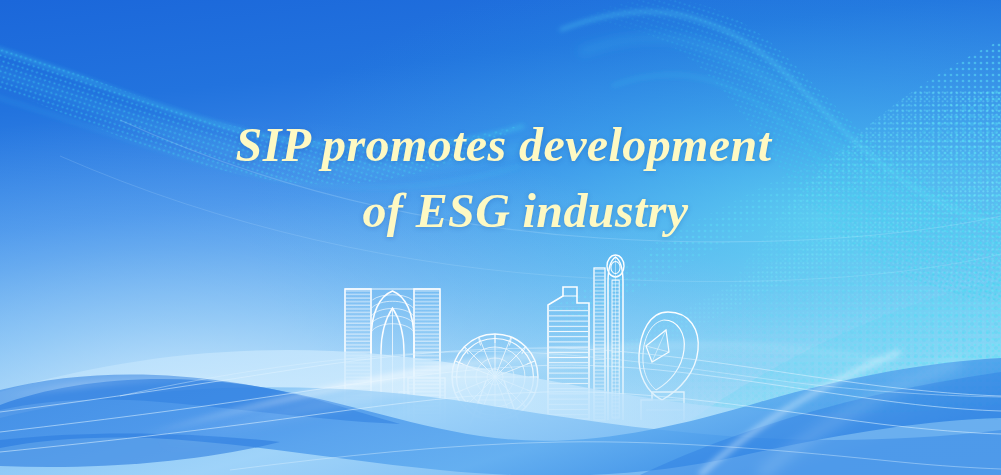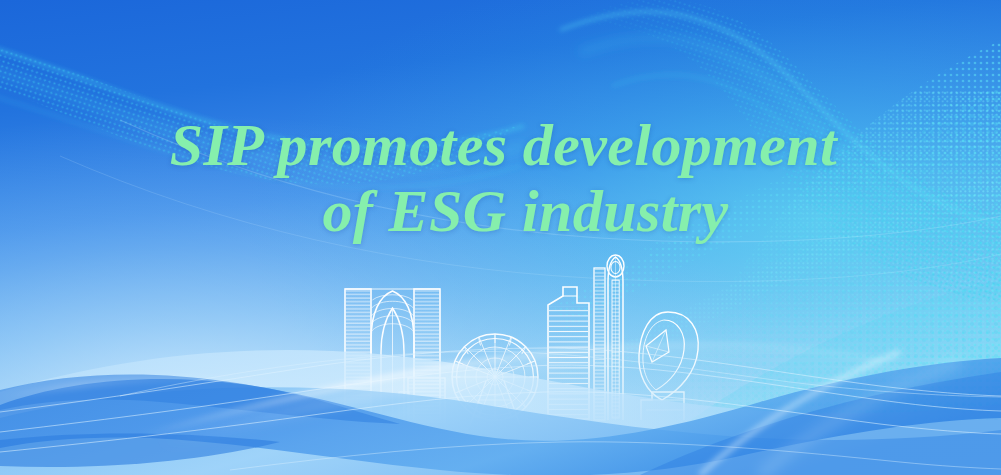--- a/index.html
+++ b/index.html
@@ -25,25 +25,25 @@
   #title-block{
     position:absolute;
     left:0; top:112px;
     width:1001px;
     text-align:center;
     z-index:40;
     pointer-events:none;
   }
   #title-block .tline{
     display:block;
-    color:#86efac;
+    color:#fef9c3;
     font-family:"Liberation Serif", "DejaVu Serif", serif;
     font-style:italic;
     font-weight:bold;
-    font-size:60px;
+    font-size:48px;
     line-height:66px;
     letter-spacing:0.4px;
     text-shadow:0 1px 5px rgba(20,70,160,0.28);
     white-space:nowrap;
   }
   #title-line-1{ padding-left:6px; }
   #title-line-2{ padding-left:18px;margin-left:32px; }
 </style>
 </head>
 <body>

